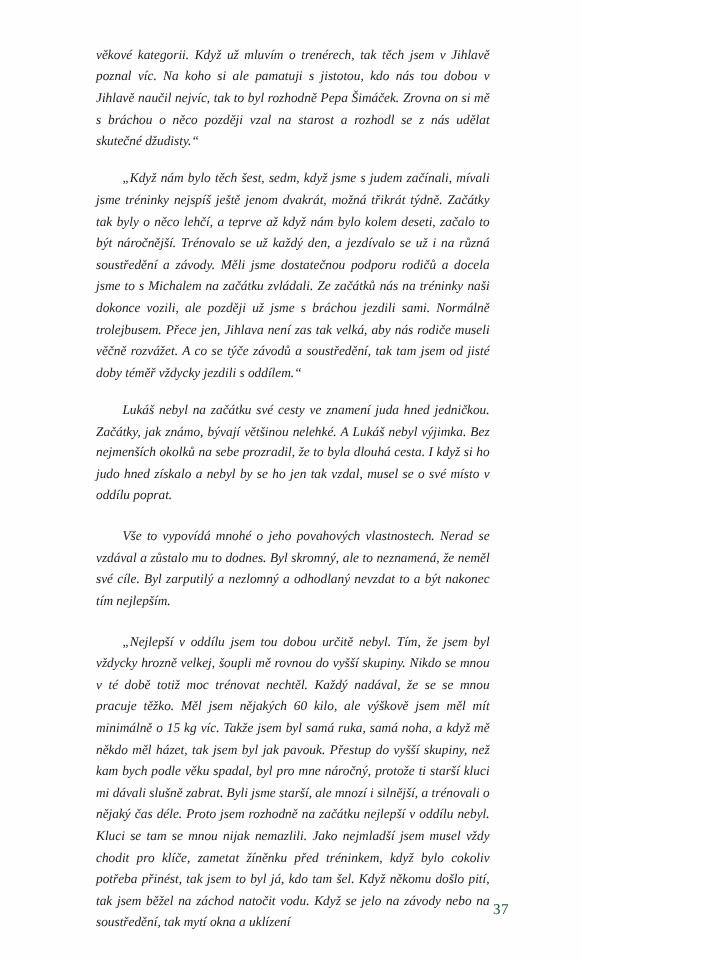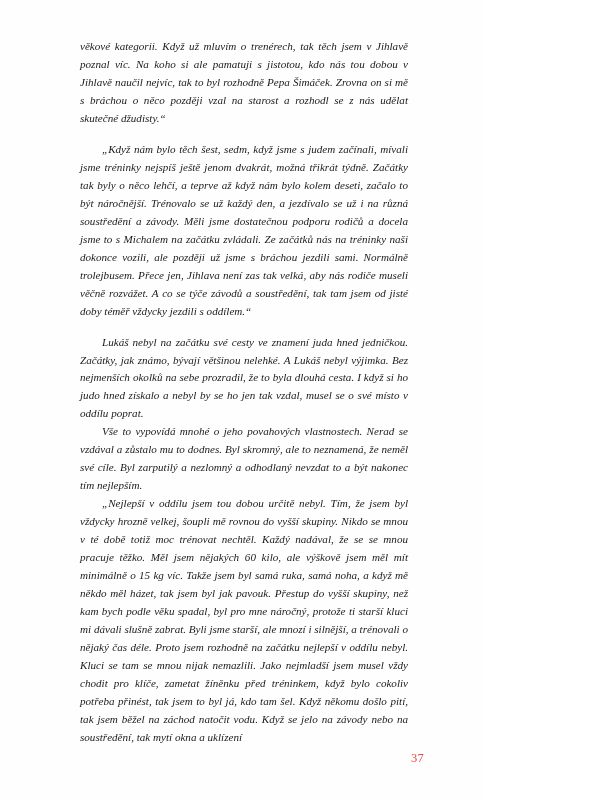--- a/index.html
+++ b/index.html
@@ -34,33 +34,34 @@
     margin: 0;
   }
   .para {
     font-style: italic;
     font-size: 11.1px;
     line-height: 1.62;
     text-align: justify;
   }
   .indent {
     text-indent: 22px;
+    margin-top: 16px;
   }
   .gap {
     margin-top: 13px;
     font-style: italic;
   }
   .page-number {
     position: absolute;
     right: 60px;
     bottom: 34px;
     font-family: "Liberation Serif", serif;
     font-style: normal;
     font-size: 12.5px;
-    color: #ef4444;
+    color: #14532d;
     letter-spacing: 0.3px;
   }
 </style>
 </head>
 <body>
 
 <div class="page">
 
   <div class="body-text">
     <p class="para">věkové kategorii. Když už mluvím o trenérech, tak těch jsem v Jihlavě poznal víc. Na koho si ale pamatuji s jistotou, kdo nás tou dobou v Jihlavě naučil nejvíc, tak to byl rozhodně Pepa Šimáček. Zrovna on si mě s bráchou o něco později vzal na starost a rozhodl se z nás udělat skutečné džudisty.“</p>

